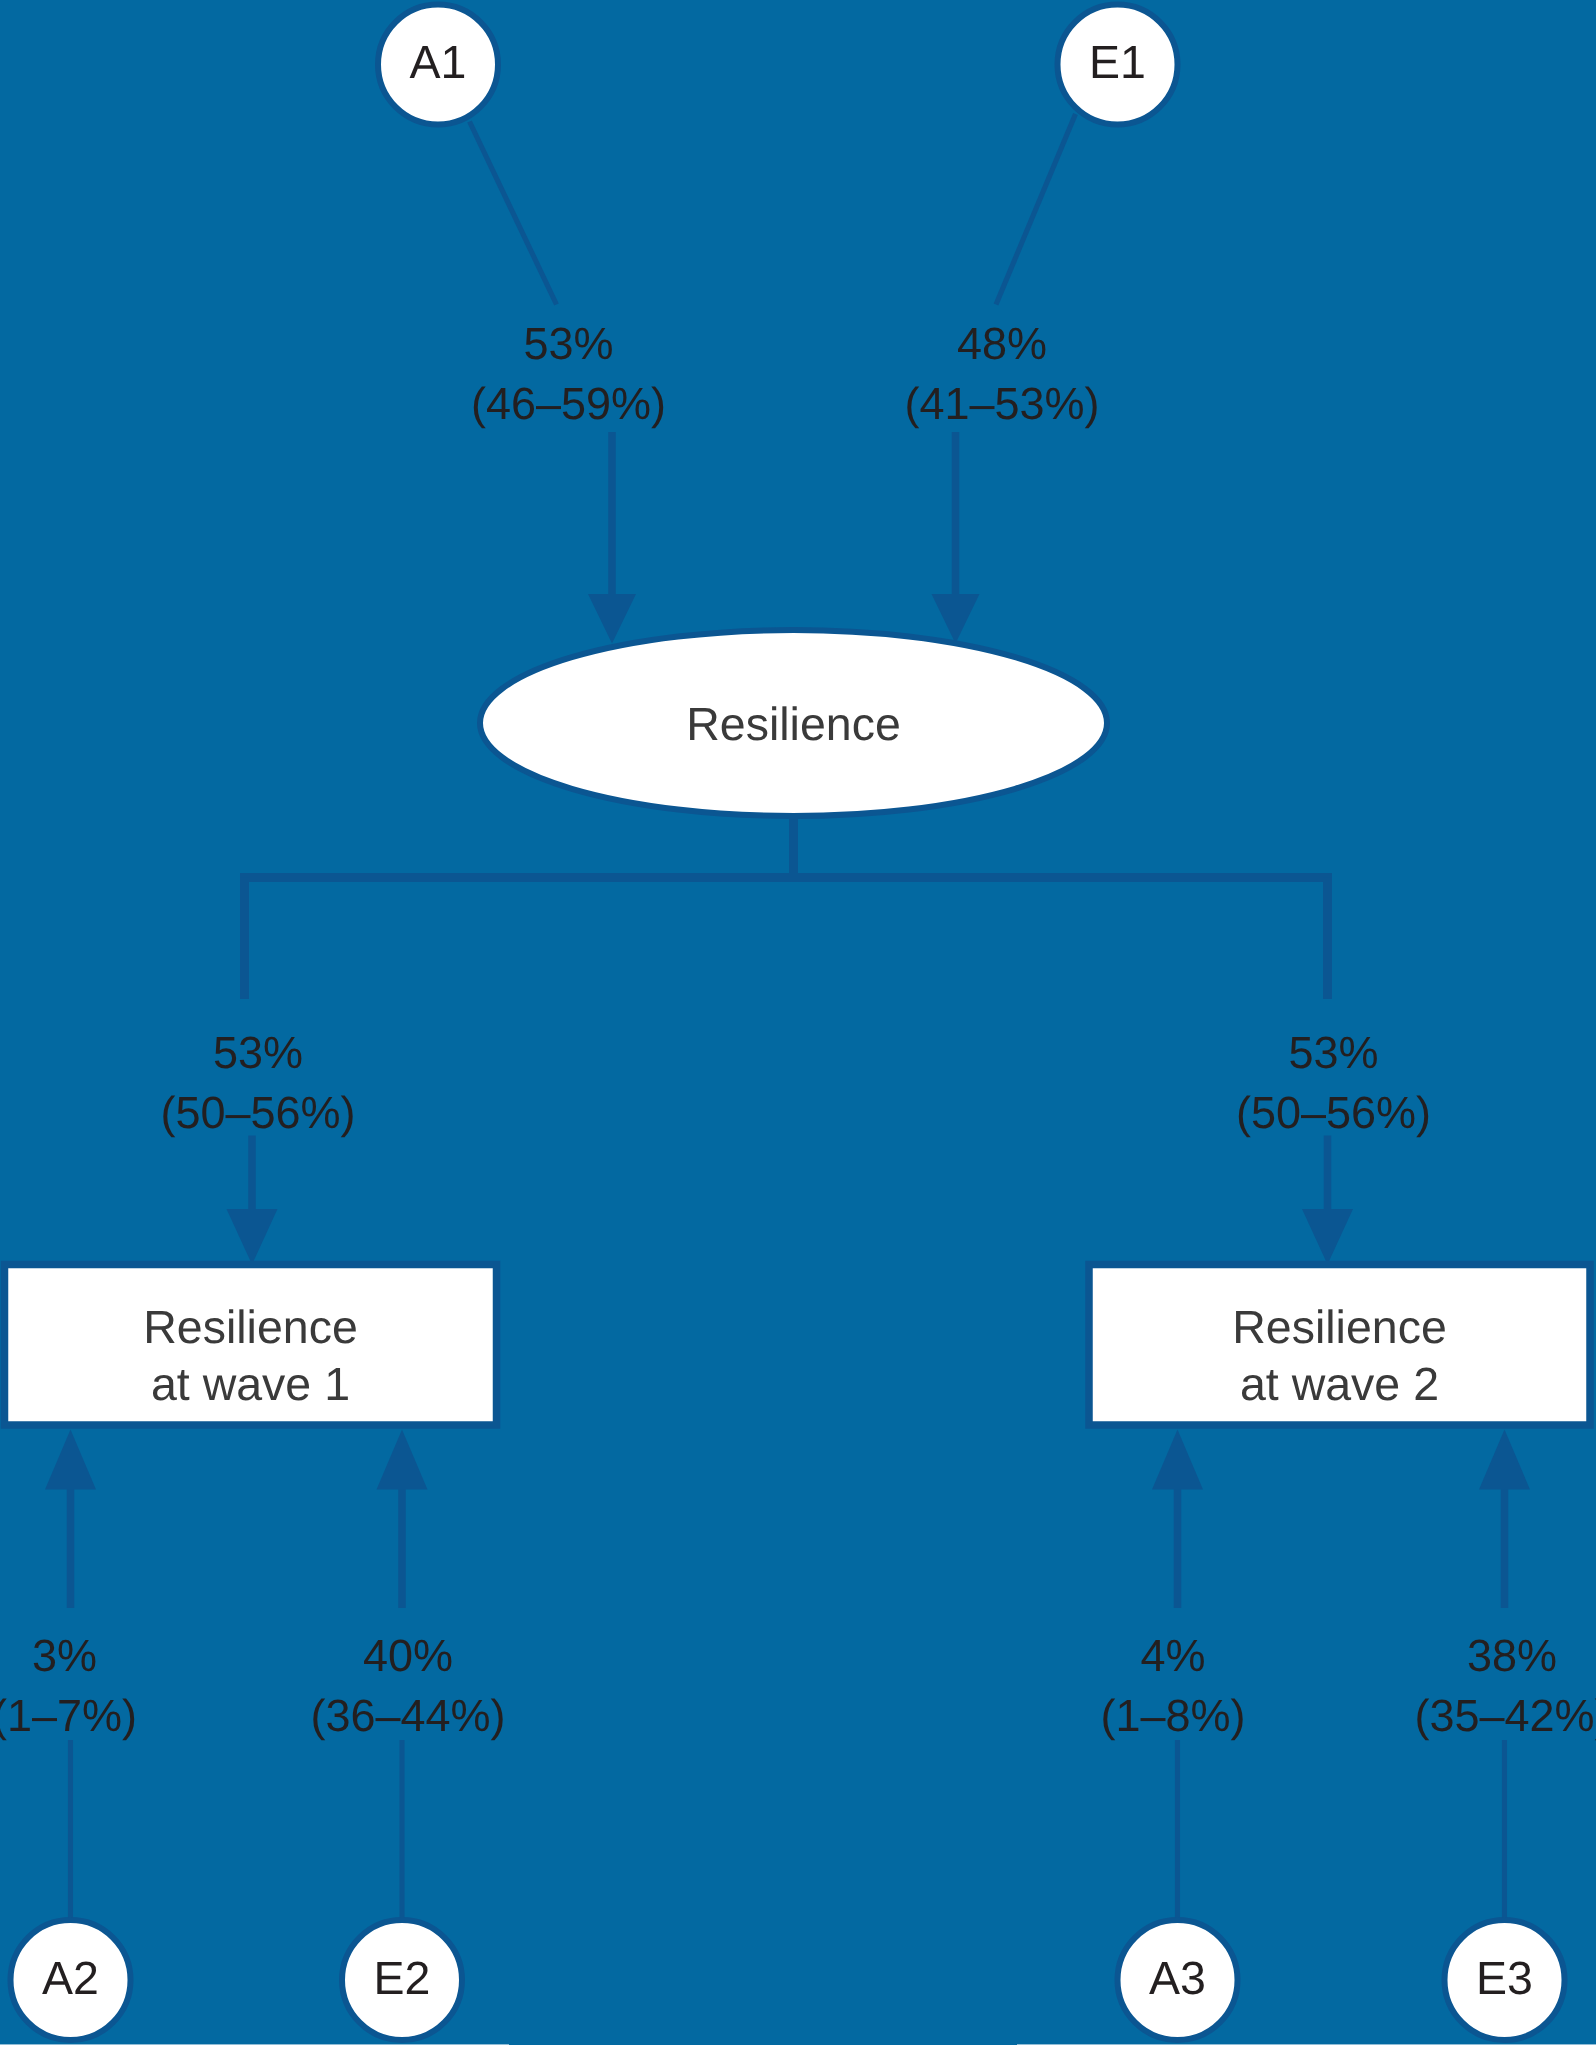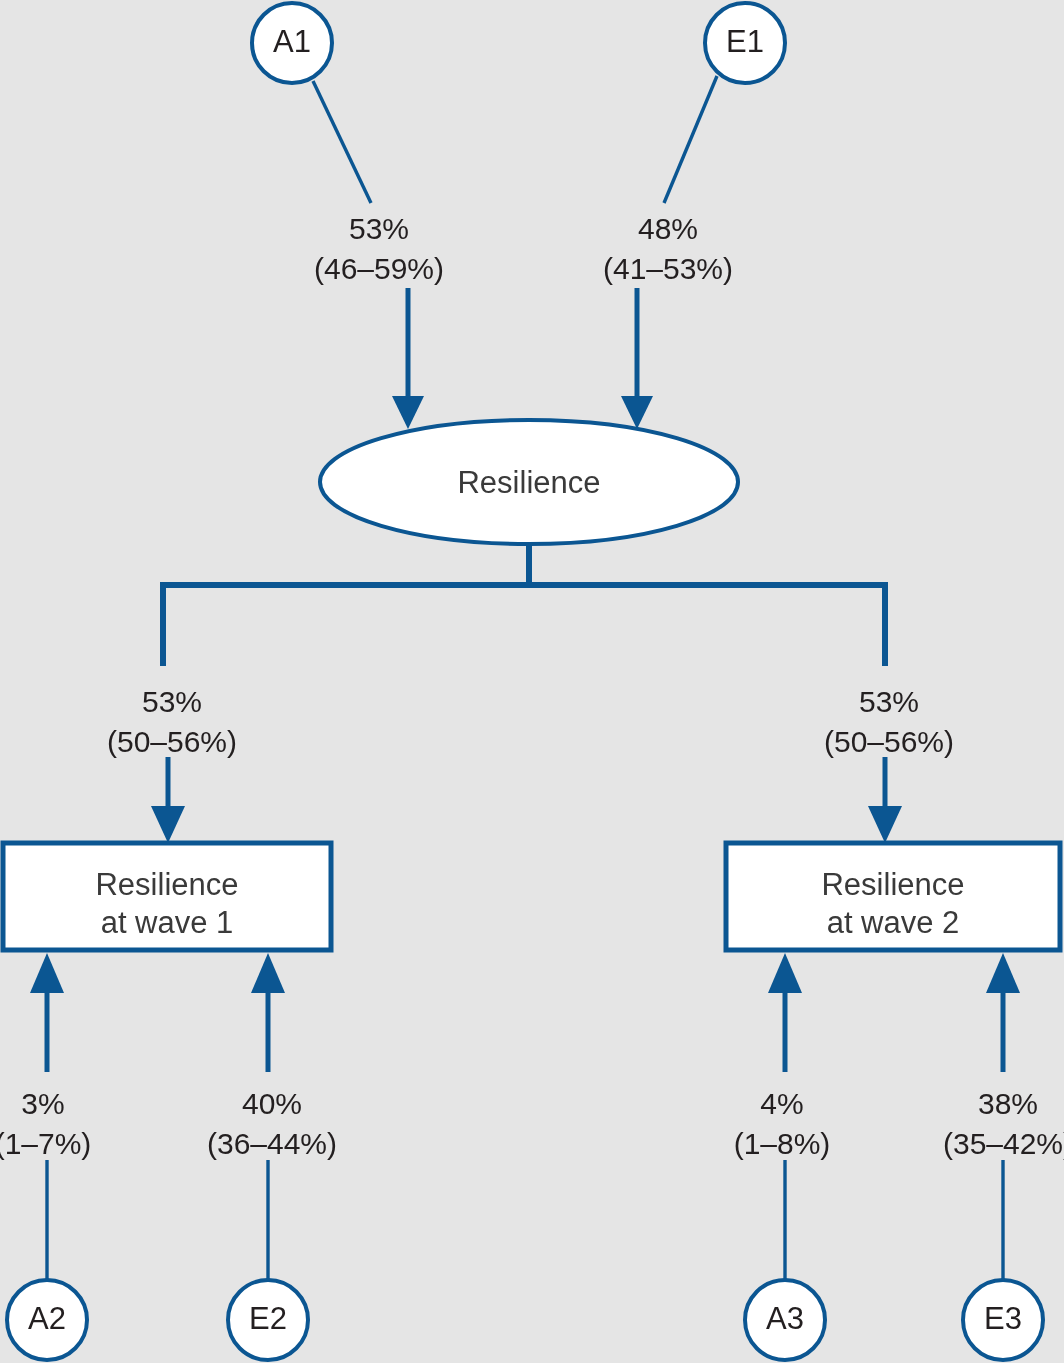--- a/index.html
+++ b/index.html
@@ -11,21 +11,21 @@
   body {
     width: 1064px;
     height: 1363px;
     font-family: "Liberation Sans", sans-serif;
     overflow: hidden;
   }
   #diagram-root {
     position: relative;
     width: 1064px;
     height: 1363px;
-    background: #e5e5e5;
+    background: #0369a1;
   }
   svg.diagram-canvas {
     position: absolute;
     top: 0;
     left: 0;
     width: 1064px;
     height: 1363px;
     display: block;
   }
   .node-stroke {

